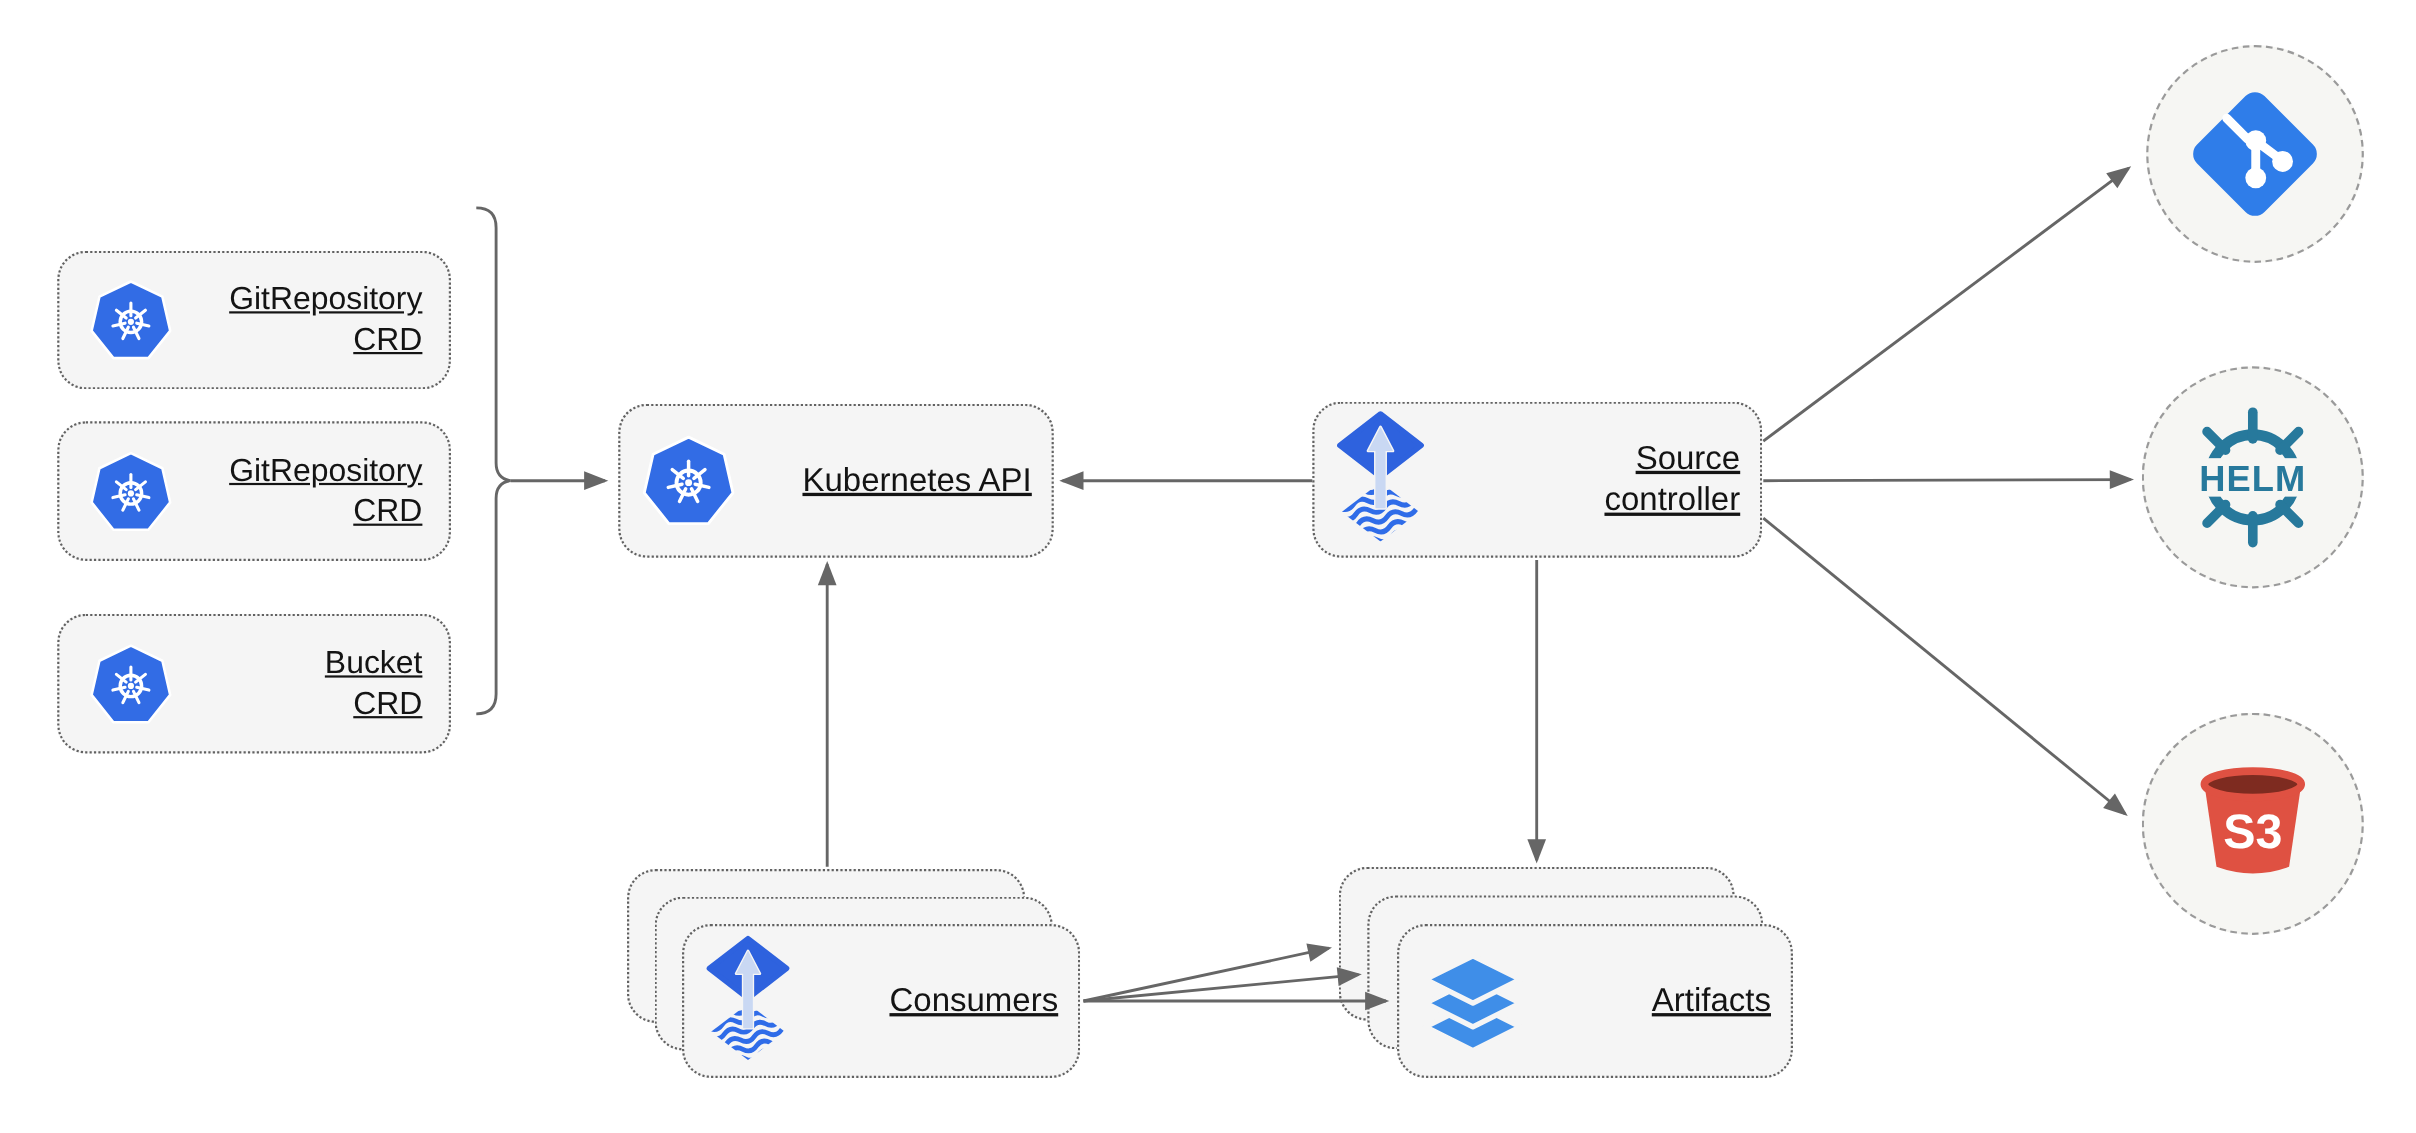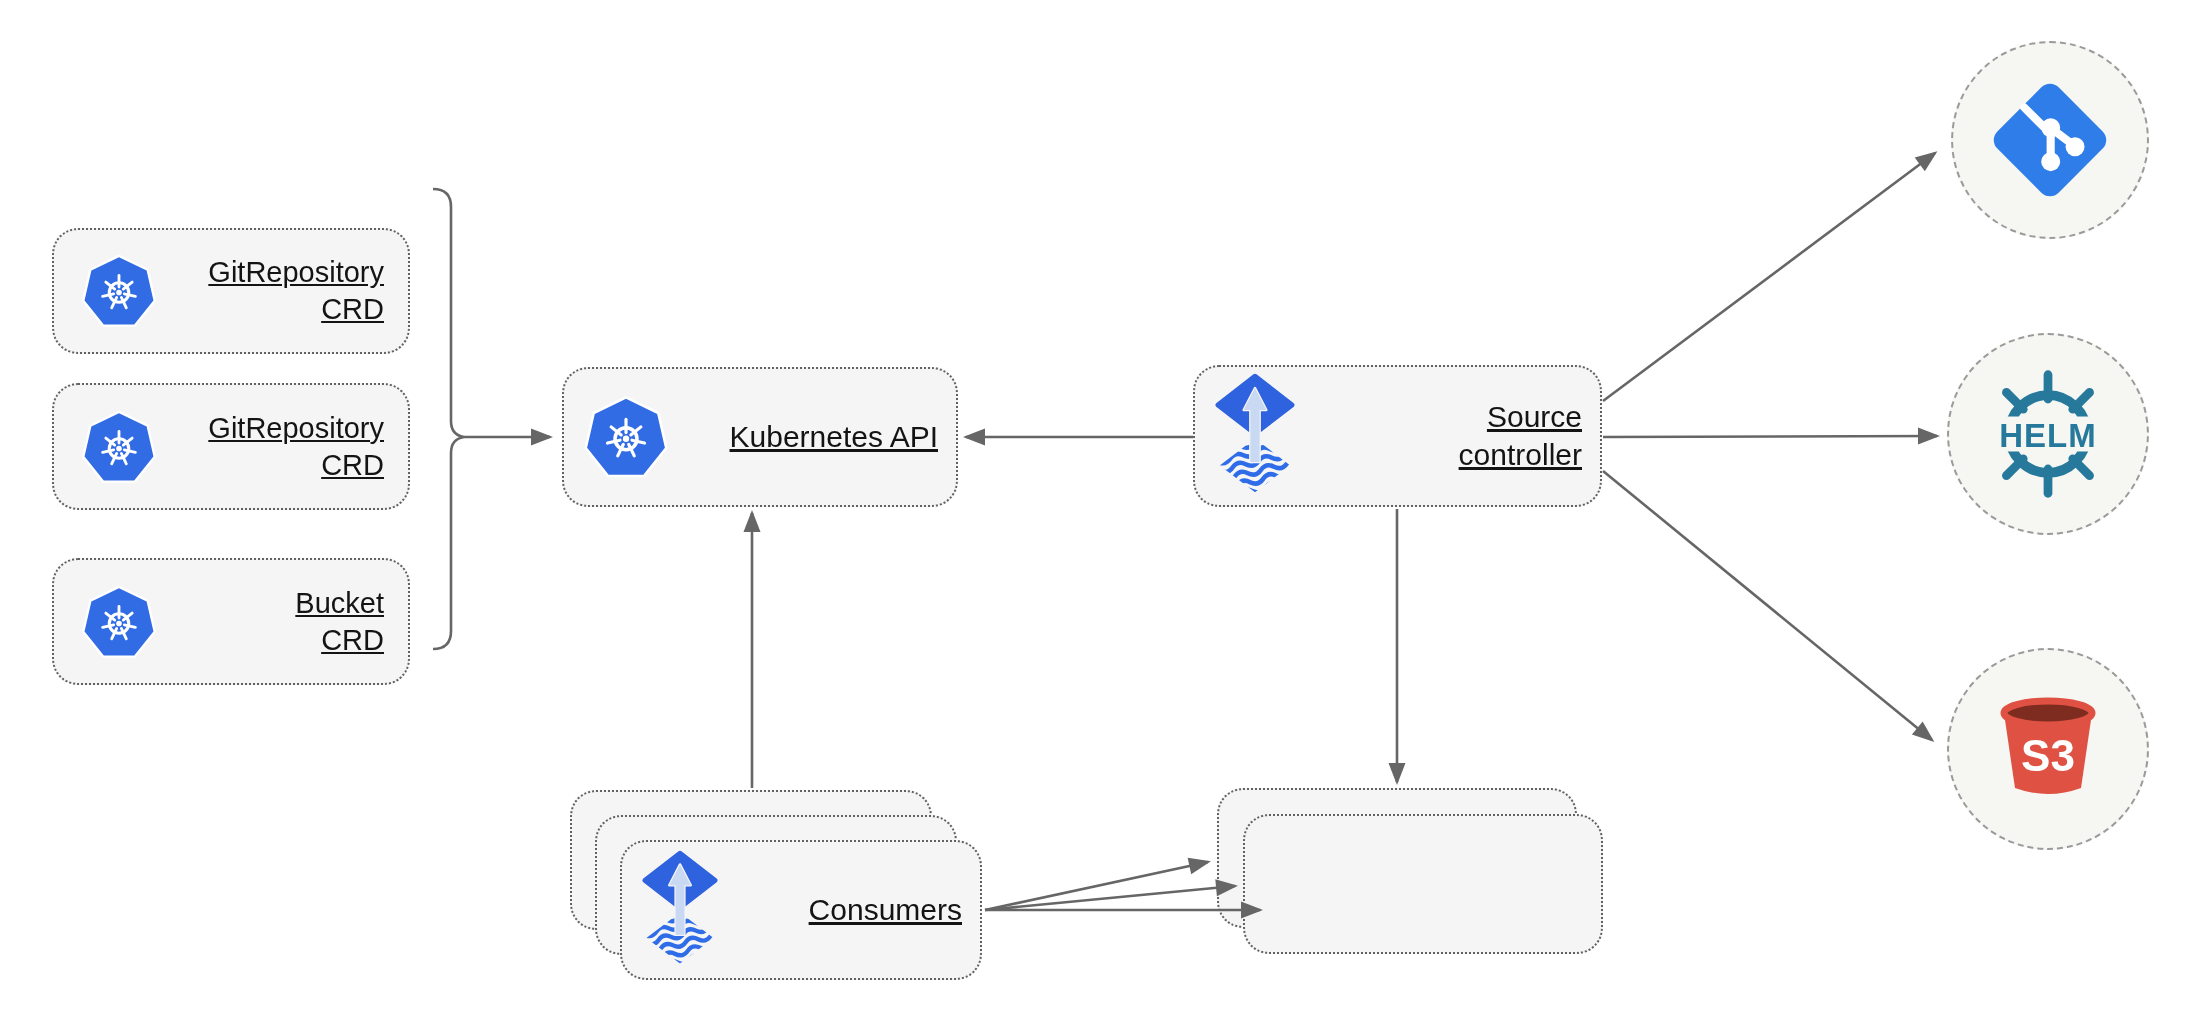--- a/index.html
+++ b/index.html
@@ -203,20 +203,26 @@
   <div class="node stack-mid" style="left:595px;top:815px;width:362px;height:140px;"></div>
   <div class="node center-box stack-front" style="left:620px;top:840px;width:362px;height:140px;">
     <svg class="icon" width="80" height="120">
         <use href="#sym-flux"></use>
       </svg>
     <div class="label">Consumers</div>
   </div>
 
   <div class="node stack-ghost" style="left:1217px;top:788px;width:360px;height:140px;"></div>
   <div class="node stack-mid" style="left:1243px;top:814px;width:360px;height:140px;"></div>
+  <div class="node center-box stack-front" style="left:1270px;top:840px;width:360px;height:140px;gap:40px;">
+    <svg class="icon" width="98" height="94">
+        <use href="#sym-layers"></use>
+      </svg>
+    <div class="label">Artifacts</div>
+  </div>
 
   <div class="ext-circle" style="left:1951px;top:41px;width:198px;height:198px;">
     <svg class="icon" width="130" height="130">
         <use href="#sym-git"></use>
       </svg>
   </div>
 
   <div class="ext-circle" style="left:1947px;top:333px;width:202px;height:202px;">
     <svg class="icon" width="136" height="136">
         <use href="#sym-helm"></use>

